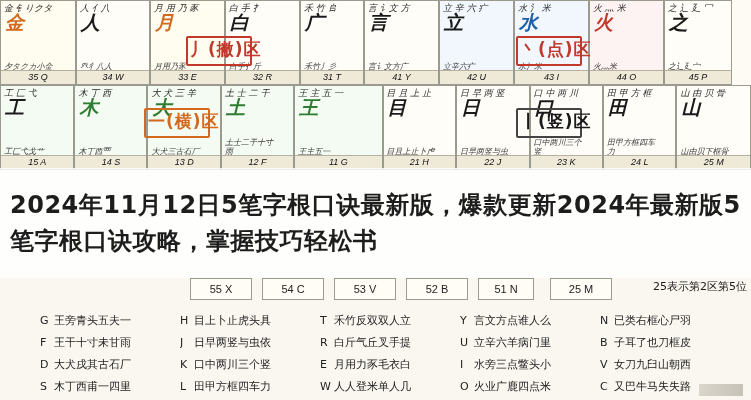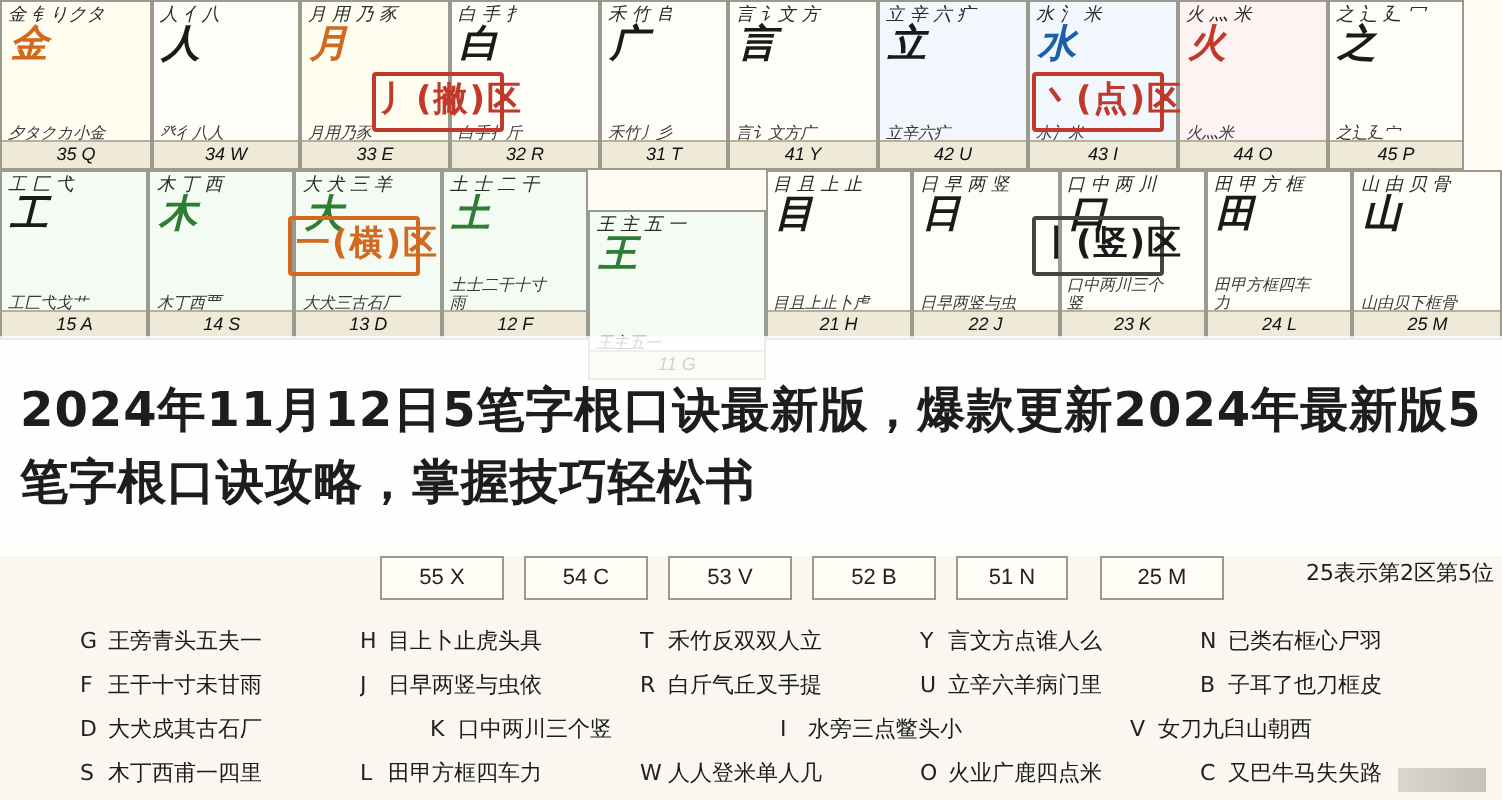--- a/index.html
+++ b/index.html
@@ -190,21 +190,21 @@
         <div class="big c-green">大</div>
         <div class="small2">大犬三古石厂</div>
         <div class="code">13 D</div>
       </div>
       <div class="kcell fam-g" style="width:75px;height:85px;">
         <div class="glyphs">土 士 二 干</div>
         <div class="big c-green">土</div>
         <div class="small2">土士二干十寸雨</div>
         <div class="code">12 F</div>
       </div>
-      <div class="kcell fam-g" style="width:90px;height:85px;margin-top:20px;">
+      <div class="kcell fam-g" style="width:90px;height:85px;">
         <div class="glyphs">王 主 五 一</div>
         <div class="big c-green">王</div>
         <div class="small2">王主五一</div>
         <div class="code">11 G</div>
       </div>
       <div class="kcell fam-w" style="width:75px;height:85px;">
         <div class="glyphs">目 且 上 止</div>
         <div class="big c-black">目</div>
         <div class="small2">目且上止卜虍</div>
         <div class="code">21 H</div>
@@ -276,20 +276,21 @@
       <div class="mncell"><span class="mnk">F</span><span>王干十寸未甘雨</span></div>
       <div class="mncell"><span class="mnk">J</span><span>日早两竖与虫依</span></div>
       <div class="mncell"><span class="mnk">R</span><span>白斤气丘叉手提</span></div>
       <div class="mncell"><span class="mnk">U</span><span>立辛六羊病门里</span></div>
       <div class="mncell"><span class="mnk">B</span><span>子耳了也刀框皮</span></div>
     </div>
 
     <div class="mnrow">
       <div class="mncell"><span class="mnk">D</span><span>大犬戌其古石厂</span></div>
       <div class="mncell"><span class="mnk">K</span><span>口中两川三个竖</span></div>
+      <div class="mncell"><span class="mnk">E</span><span>月用力豕毛衣白</span></div>
       <div class="mncell"><span class="mnk">I</span><span>水旁三点鳖头小</span></div>
       <div class="mncell"><span class="mnk">V</span><span>女刀九臼山朝西</span></div>
     </div>
 
     <div class="mnrow">
       <div class="mncell"><span class="mnk">S</span><span>木丁西甫一四里</span></div>
       <div class="mncell"><span class="mnk">L</span><span>田甲方框四车力</span></div>
       <div class="mncell"><span class="mnk">W</span><span>人人登米单人几</span></div>
       <div class="mncell"><span class="mnk">O</span><span>火业广鹿四点米</span></div>
       <div class="mncell"><span class="mnk">C</span><span>又巴牛马失失路</span></div>

